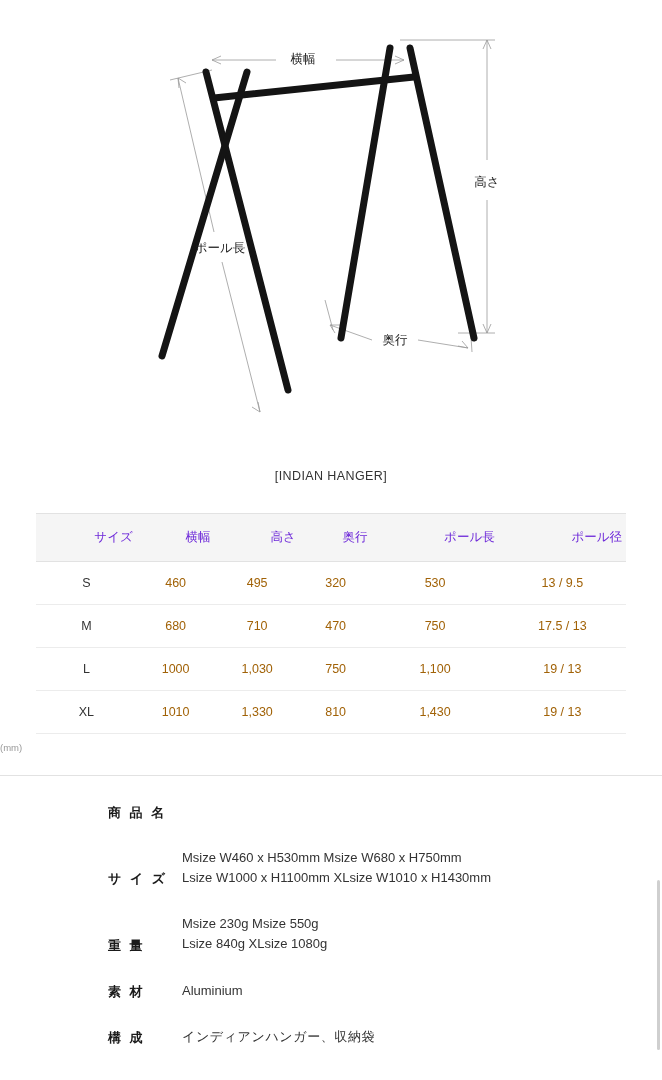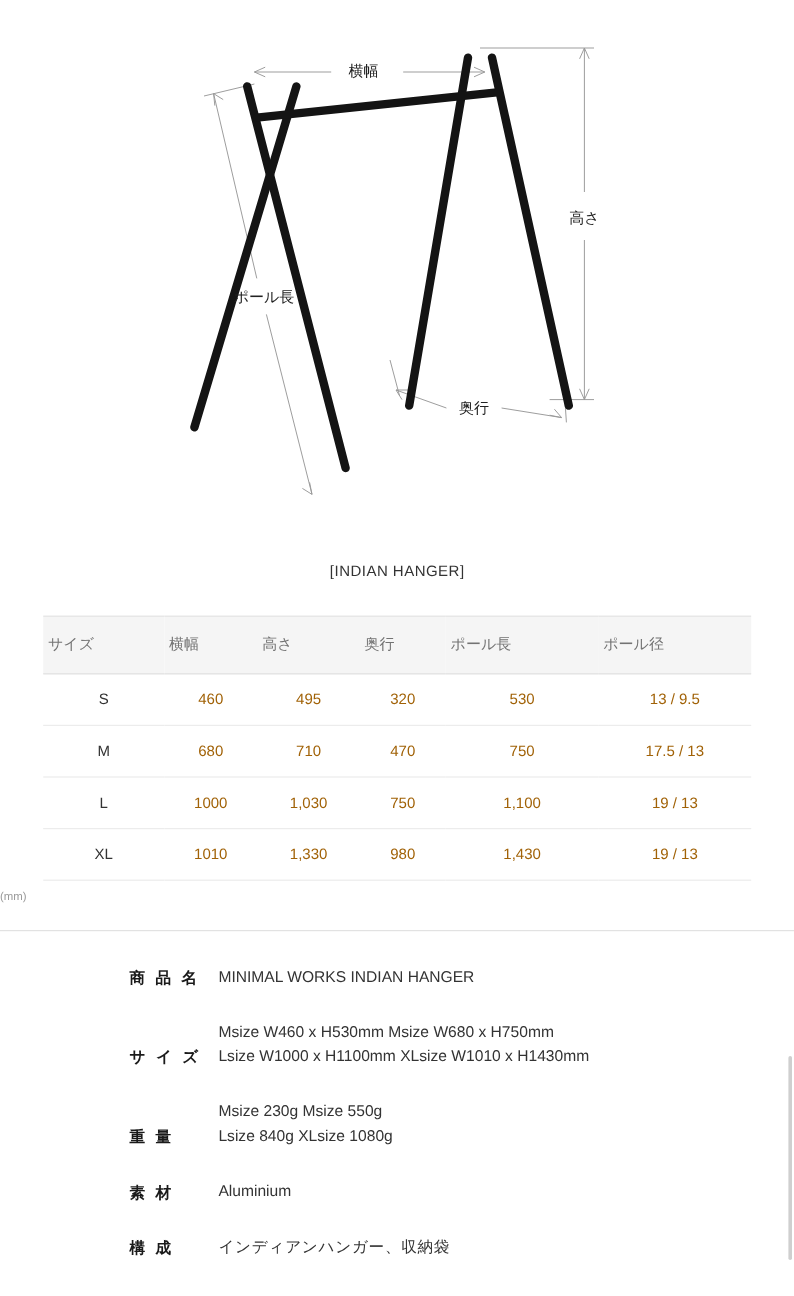--- a/index.html
+++ b/index.html
@@ -41,23 +41,23 @@
   }
   table.spec {
     width: 100%;
     border-collapse: collapse;
     font-size: 12.5px;
     color: #555;
   }
   table.spec thead th {
     background: #f5f5f5;
     font-weight: normal;
-    color: #737373;
+    color: #6d28d9;
     padding: 15px 4px;
-    text-align: left;
+    text-align: right;
     font-size: 12.5px;
     border-top: 1px solid #e2e2e2;
     border-bottom: 1px solid #e2e2e2;
   }
   table.spec tbody td {
     padding: 14px 4px;
     text-align: center;
     border-bottom: 1px solid #ececec;
     color: #a16207;
   }
@@ -210,35 +210,34 @@
         <td>1000</td>
         <td>1,030</td>
         <td>750</td>
         <td>1,100</td>
         <td>19 / 13</td>
       </tr>
       <tr>
         <td>XL</td>
         <td>1010</td>
         <td>1,330</td>
-        <td>980</td>
+        <td>810</td>
         <td>1,430</td>
         <td>19 / 13</td>
       </tr>
     </tbody>
   </table>
 </div>
 <div class="unit-note">(mm)</div>
 
 <hr class="divider">
 
 <div class="info-block">
   <div class="info-row">
     <div class="info-label">商 品 名</div>
-    <div class="info-value">MINIMAL WORKS INDIAN HANGER</div>
   </div>
   <div class="info-row">
     <div class="info-label">サ イ ズ</div>
     <div class="info-value">Msize  W460 x H530mm  Msize  W680 x H750mm
 Lsize   W1000 x H1100mm XLsize W1010 x H1430mm</div>
   </div>
   <div class="info-row">
     <div class="info-label">重    量</div>
     <div class="info-value"> Msize  230g  Msize  550g
  Lsize  840g  XLsize 1080g</div>

